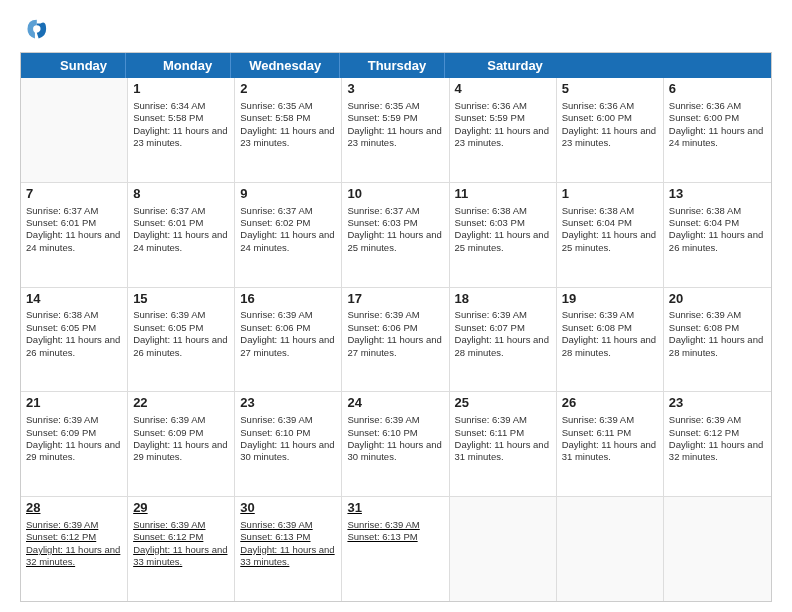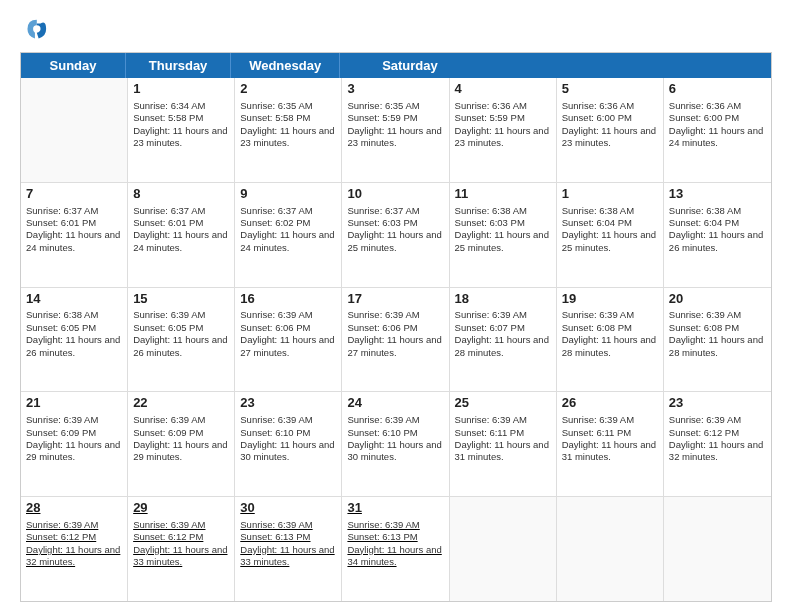--- a/index.html
+++ b/index.html
@@ -62,21 +62,21 @@
     .cal-header-row {
       display: grid;
       grid-template-columns: repeat(7, 1fr);
       background: #1a6eb5;
     }
     .cal-header-cell {
       color: white;
       font-size: 13px;
       font-weight: bold;
       padding: 5px 18px;
-      text-align: center;
+      text-align: right;
       border-right: 1px solid #4a8fd0;
     }
     .cal-header-cell:last-child { border-right: none; margin-left: 24px; }
     .cal-body {
       flex: 1;
       display: flex;
       flex-direction: column;
     }
     .cal-week {
       display: grid;
@@ -120,22 +120,23 @@
     </div>
     <div class="title-block">
       <div class="main-title"></div>
       <div class="subtitle"></div>
     </div>
   </div>
 
   <div class="calendar">
     <div class="cal-header-row">
     <div class="cal-header-cell">Sunday</div>
+        <div class="cal-header-cell">Monday</div>
+        <div class="cal-header-cell">Wednesday</div>
         <div class="cal-header-cell">Thursday</div>
-        <div class="cal-header-cell">Wednesday</div>
         <div class="cal-header-cell">Saturday</div>
       </div>
     <div class="cal-body">
     <div class="cal-week">
           <div class="cal-cell empty"></div>
           <div class="cal-cell"><span class="day-num">1</span><span>Sunrise: 6:34 AM</span><br><span>Sunset: 5:58 PM</span><br><span>Daylight: 11 hours and 23 minutes.</span></div>
           <div class="cal-cell"><span class="day-num">2</span><span>Sunrise: 6:35 AM</span><br><span>Sunset: 5:58 PM</span><br><span>Daylight: 11 hours and 23 minutes.</span></div>
           <div class="cal-cell"><span class="day-num">3</span><span>Sunrise: 6:35 AM</span><br><span>Sunset: 5:59 PM</span><br><span>Daylight: 11 hours and 23 minutes.</span></div>
           <div class="cal-cell"><span class="day-num">4</span><span>Sunrise: 6:36 AM</span><br><span>Sunset: 5:59 PM</span><br><span>Daylight: 11 hours and 23 minutes.</span></div>
           <div class="cal-cell"><span class="day-num">5</span><span>Sunrise: 6:36 AM</span><br><span>Sunset: 6:00 PM</span><br><span>Daylight: 11 hours and 23 minutes.</span></div>
@@ -165,20 +166,20 @@
           <div class="cal-cell"><span class="day-num">23</span><span>Sunrise: 6:39 AM</span><br><span>Sunset: 6:10 PM</span><br><span>Daylight: 11 hours and 30 minutes.</span></div>
           <div class="cal-cell"><span class="day-num">24</span><span>Sunrise: 6:39 AM</span><br><span>Sunset: 6:10 PM</span><br><span>Daylight: 11 hours and 30 minutes.</span></div>
           <div class="cal-cell"><span class="day-num">25</span><span>Sunrise: 6:39 AM</span><br><span>Sunset: 6:11 PM</span><br><span>Daylight: 11 hours and 31 minutes.</span></div>
           <div class="cal-cell"><span class="day-num">26</span><span>Sunrise: 6:39 AM</span><br><span>Sunset: 6:11 PM</span><br><span>Daylight: 11 hours and 31 minutes.</span></div>
           <div class="cal-cell"><span class="day-num">23</span><span>Sunrise: 6:39 AM</span><br><span>Sunset: 6:12 PM</span><br><span>Daylight: 11 hours and 32 minutes.</span></div>
         </div>
         <div class="cal-week">
           <div class="cal-cell"><span class="day-num">28</span><span>Sunrise: 6:39 AM</span><br><span>Sunset: 6:12 PM</span><br><span>Daylight: 11 hours and 32 minutes.</span></div>
           <div class="cal-cell"><span class="day-num">29</span><span>Sunrise: 6:39 AM</span><br><span>Sunset: 6:12 PM</span><br><span>Daylight: 11 hours and 33 minutes.</span></div>
           <div class="cal-cell"><span class="day-num">30</span><span>Sunrise: 6:39 AM</span><br><span>Sunset: 6:13 PM</span><br><span>Daylight: 11 hours and 33 minutes.</span></div>
-          <div class="cal-cell"><span class="day-num">31</span><span>Sunrise: 6:39 AM</span><br><span>Sunset: 6:13 PM</span><br><span>Daylight: 11 hours and 34 minutes.</span></div>
+          <div class="cal-cell"><span class="day-num">31</span><span>Sunrise: 6:39 AM</span><br><span>Sunset: 6:13 PM</span><br></div>
           <div class="cal-cell empty"></div>
           <div class="cal-cell empty"></div>
           <div class="cal-cell empty"></div>
         </div>
       </div>
   </div>
 </div>
 
 </body></html>

